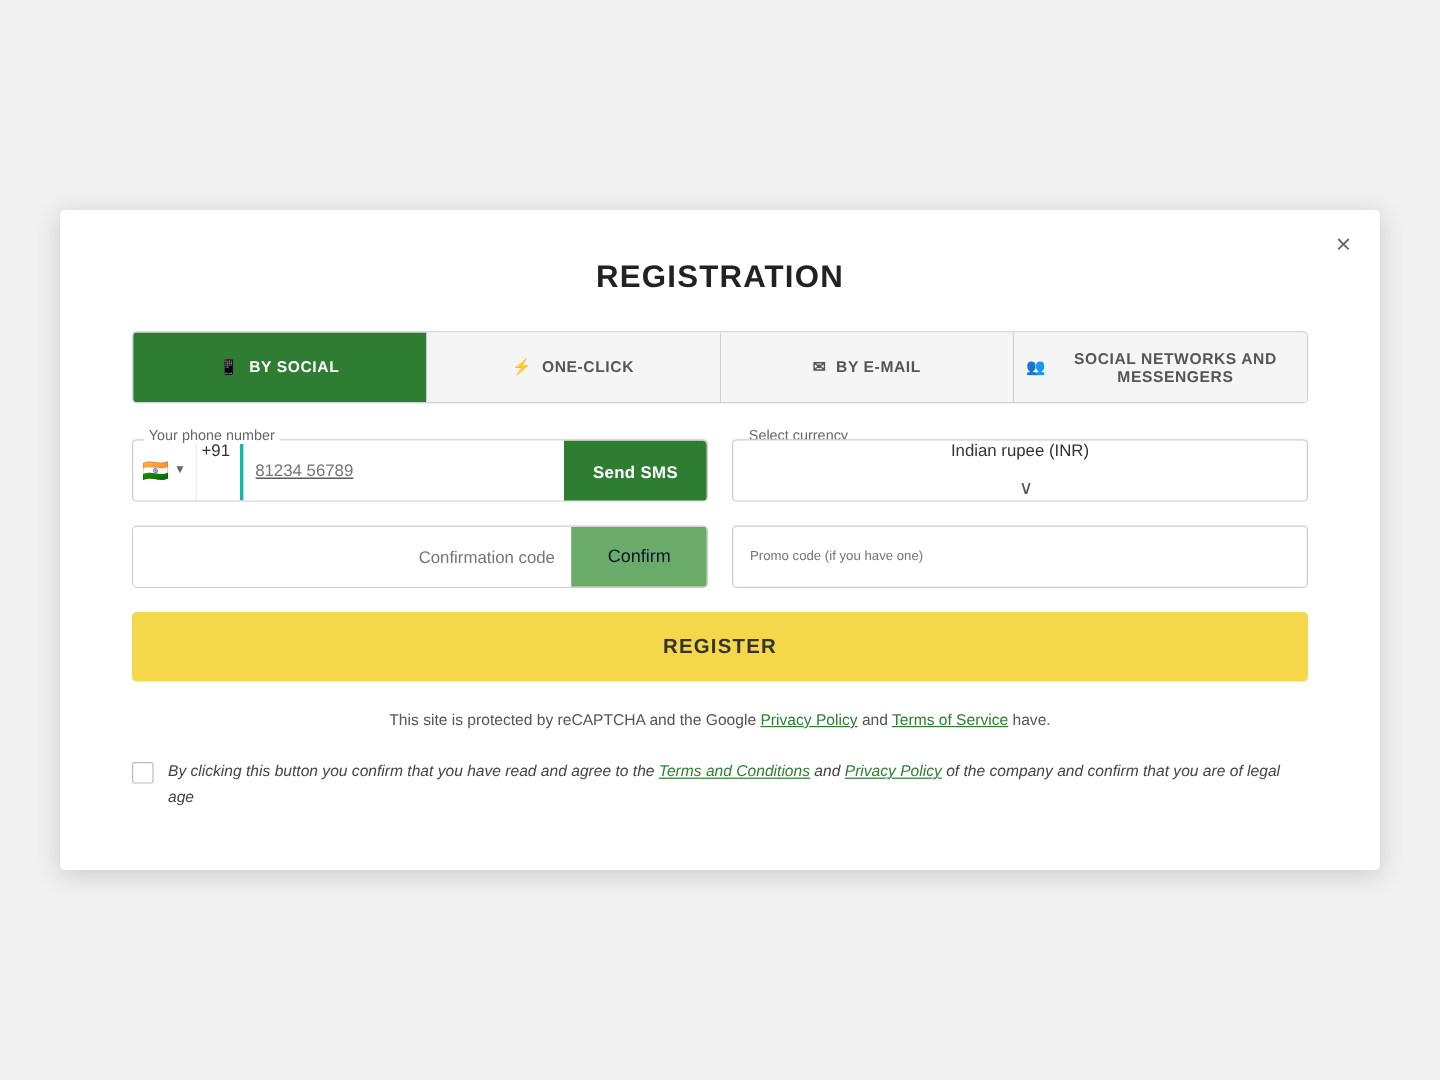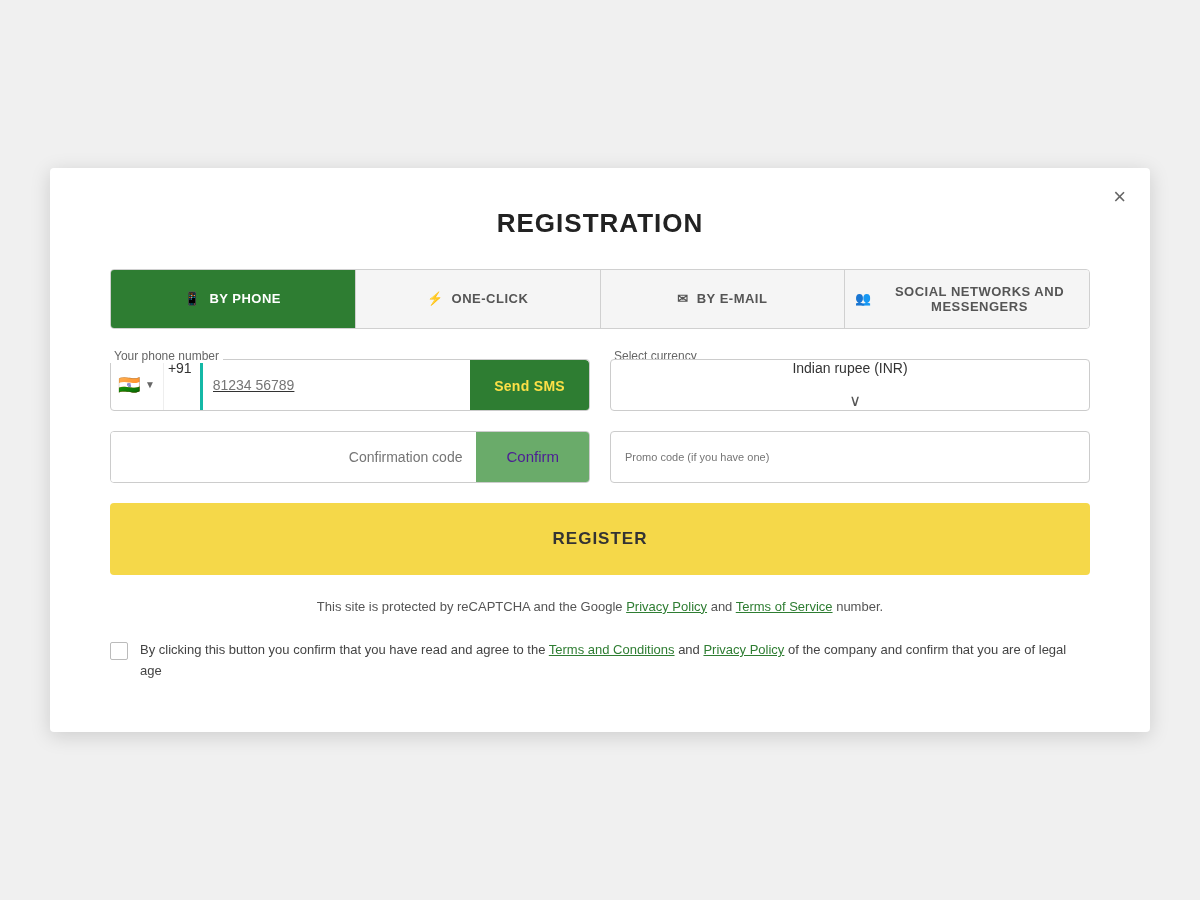--- a/index.html
+++ b/index.html
@@ -91,21 +91,21 @@
     }
 
     .form-group {
       flex: 1;
       position: relative;
     }
 
     .field-label {
       position: absolute;
       top: -10px;
-      left: 0;
+      left: 10px;
       background: white;
       font-size: 12px;
       color: #666;
       padding: 0 4px;
     }
 
     .country-flag {
       width: 22px;
       height: 16px;
       display: inline-flex;
@@ -126,21 +126,21 @@
       border: none;
       outline: none;
       font-size: 14px;
       padding: 0 10px;
       color: #333;
       text-decoration: underline;
     }
 
     .send-sms-btn {
       background: #2e7d32;
-      color: #fde047;
+      color: #ffffff;
       border: none;
       padding: 0 24px;
       font-size: 14px;
       font-weight: 600;
       cursor: pointer;
       height: 52px;
       white-space: nowrap;
       border-radius: 0 4px 4px 0;
       letter-spacing: 0.3px;
     }
@@ -191,42 +191,42 @@
       border: none;
       outline: none;
       padding: 0 14px;
       font-size: 14px;
       color: #999;
       text-align: right;
     }
 
     .confirm-btn {
       background: #6aab6a;
-      color: #4c1d95;
+      color: #0f172a;
       border: none;
       padding: 0 30px;
       font-size: 15px;
       cursor: pointer;
       font-weight: 500;
     }
 
     .promo-input {
       width: 100%;
       height: 52px;
       border: 1px solid #ccc;
       border-radius: 4px;
       padding: 0 14px;
       font-size: 11px;
       color: #999;
       outline: none;
     }
 
     .register-btn {
       width: 100%;
-      height: 72px;
+      height: 58px;
       background: #f5d849;
       border: none;
       border-radius: 4px;
       font-size: 17px;
       font-weight: 700;
       letter-spacing: 1px;
       cursor: pointer;
       color: #333;
       margin-bottom: 22px;
     }
@@ -260,20 +260,21 @@
       appearance: none;
       -webkit-appearance: none;
       background: white;
       border-radius: 2px;
     }
 
     .terms-text {
       font-size: 13px;
       color: #444;
       line-height: 1.6;
+      font-style: italic;
     }
 
     .terms-text a {
       color: #2e7d32;
       text-decoration: underline;
     }
 
     .country-dropdown-trigger {
       display: flex;
       align-items: center;
@@ -297,21 +298,21 @@
 <div class="modal-overlay">
 
   <button class="close-btn">×</button>
 
   <h1 class="modal-title">REGISTRATION</h1>
 
   
   <div class="tabs">
     <button class="tab active">
       <span>📱</span>
-      <span>BY PHONE</span>
+      <span>BY SOCIAL</span>
     </button>
     <button class="tab">
       <span>⚡</span>
       <span>ONE-CLICK</span>
     </button>
     <button class="tab">
       <span>✉</span>
       <span>BY E-MAIL</span>
     </button>
     <button class="tab">
@@ -360,21 +361,21 @@
       <input class="promo-input" type="text" placeholder="Promo code (if you have one)" style="">
     </div>
 
   </div>
 
   
   <button class="register-btn">REGISTER</button>
 
   
   <p class="recaptcha-text">
-    <span>This site is protected by reCAPTCHA and the Google </span><a href="#">Privacy Policy</a><span> and </span><a href="#">Terms of Service</a><span> number.</span>
+    <span>This site is protected by reCAPTCHA and the Google </span><a href="#">Privacy Policy</a><span> and </span><a href="#">Terms of Service</a><span> have.</span>
   </p>
 
   
   <div class="terms-row">
     <input type="checkbox" class="terms-checkbox" style="">
     <p class="terms-text">
       <span>By clicking this button you confirm that you have read and agree to the </span><a href="#">Terms and Conditions</a><span> and </span><a href="#">Privacy Policy</a><span> of the company and confirm that you are of legal age</span>
     </p>
   </div>
 

